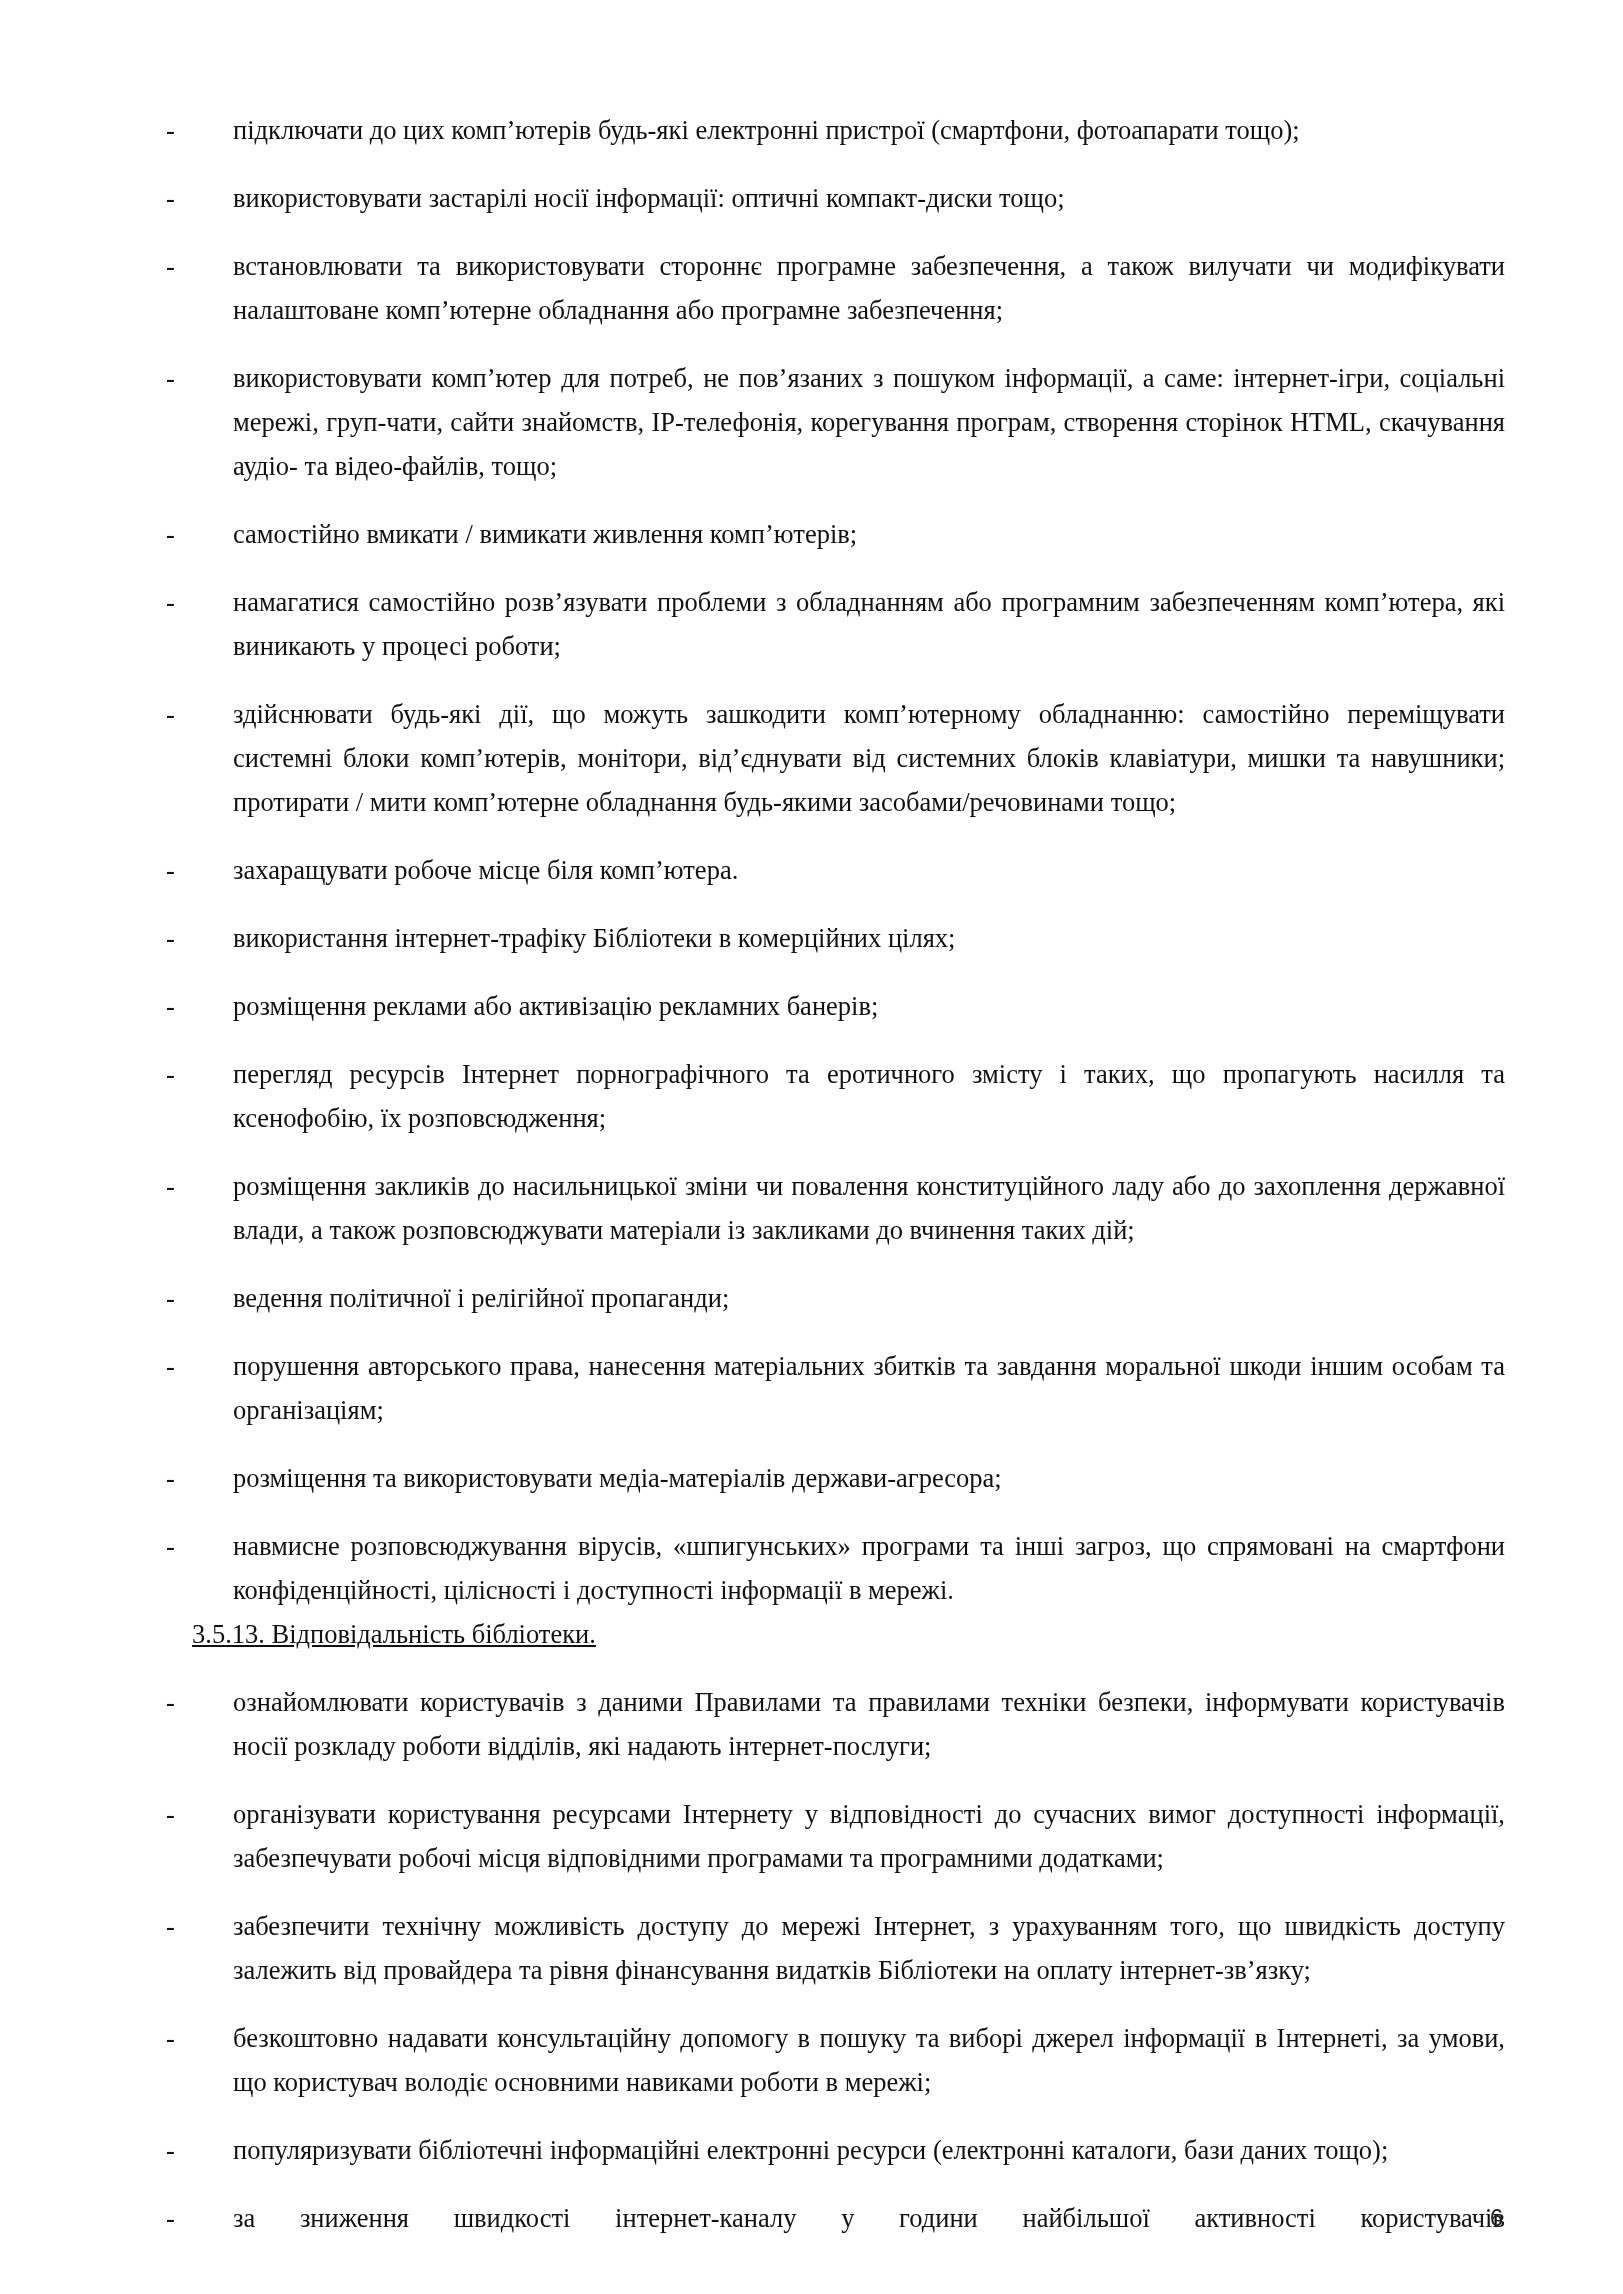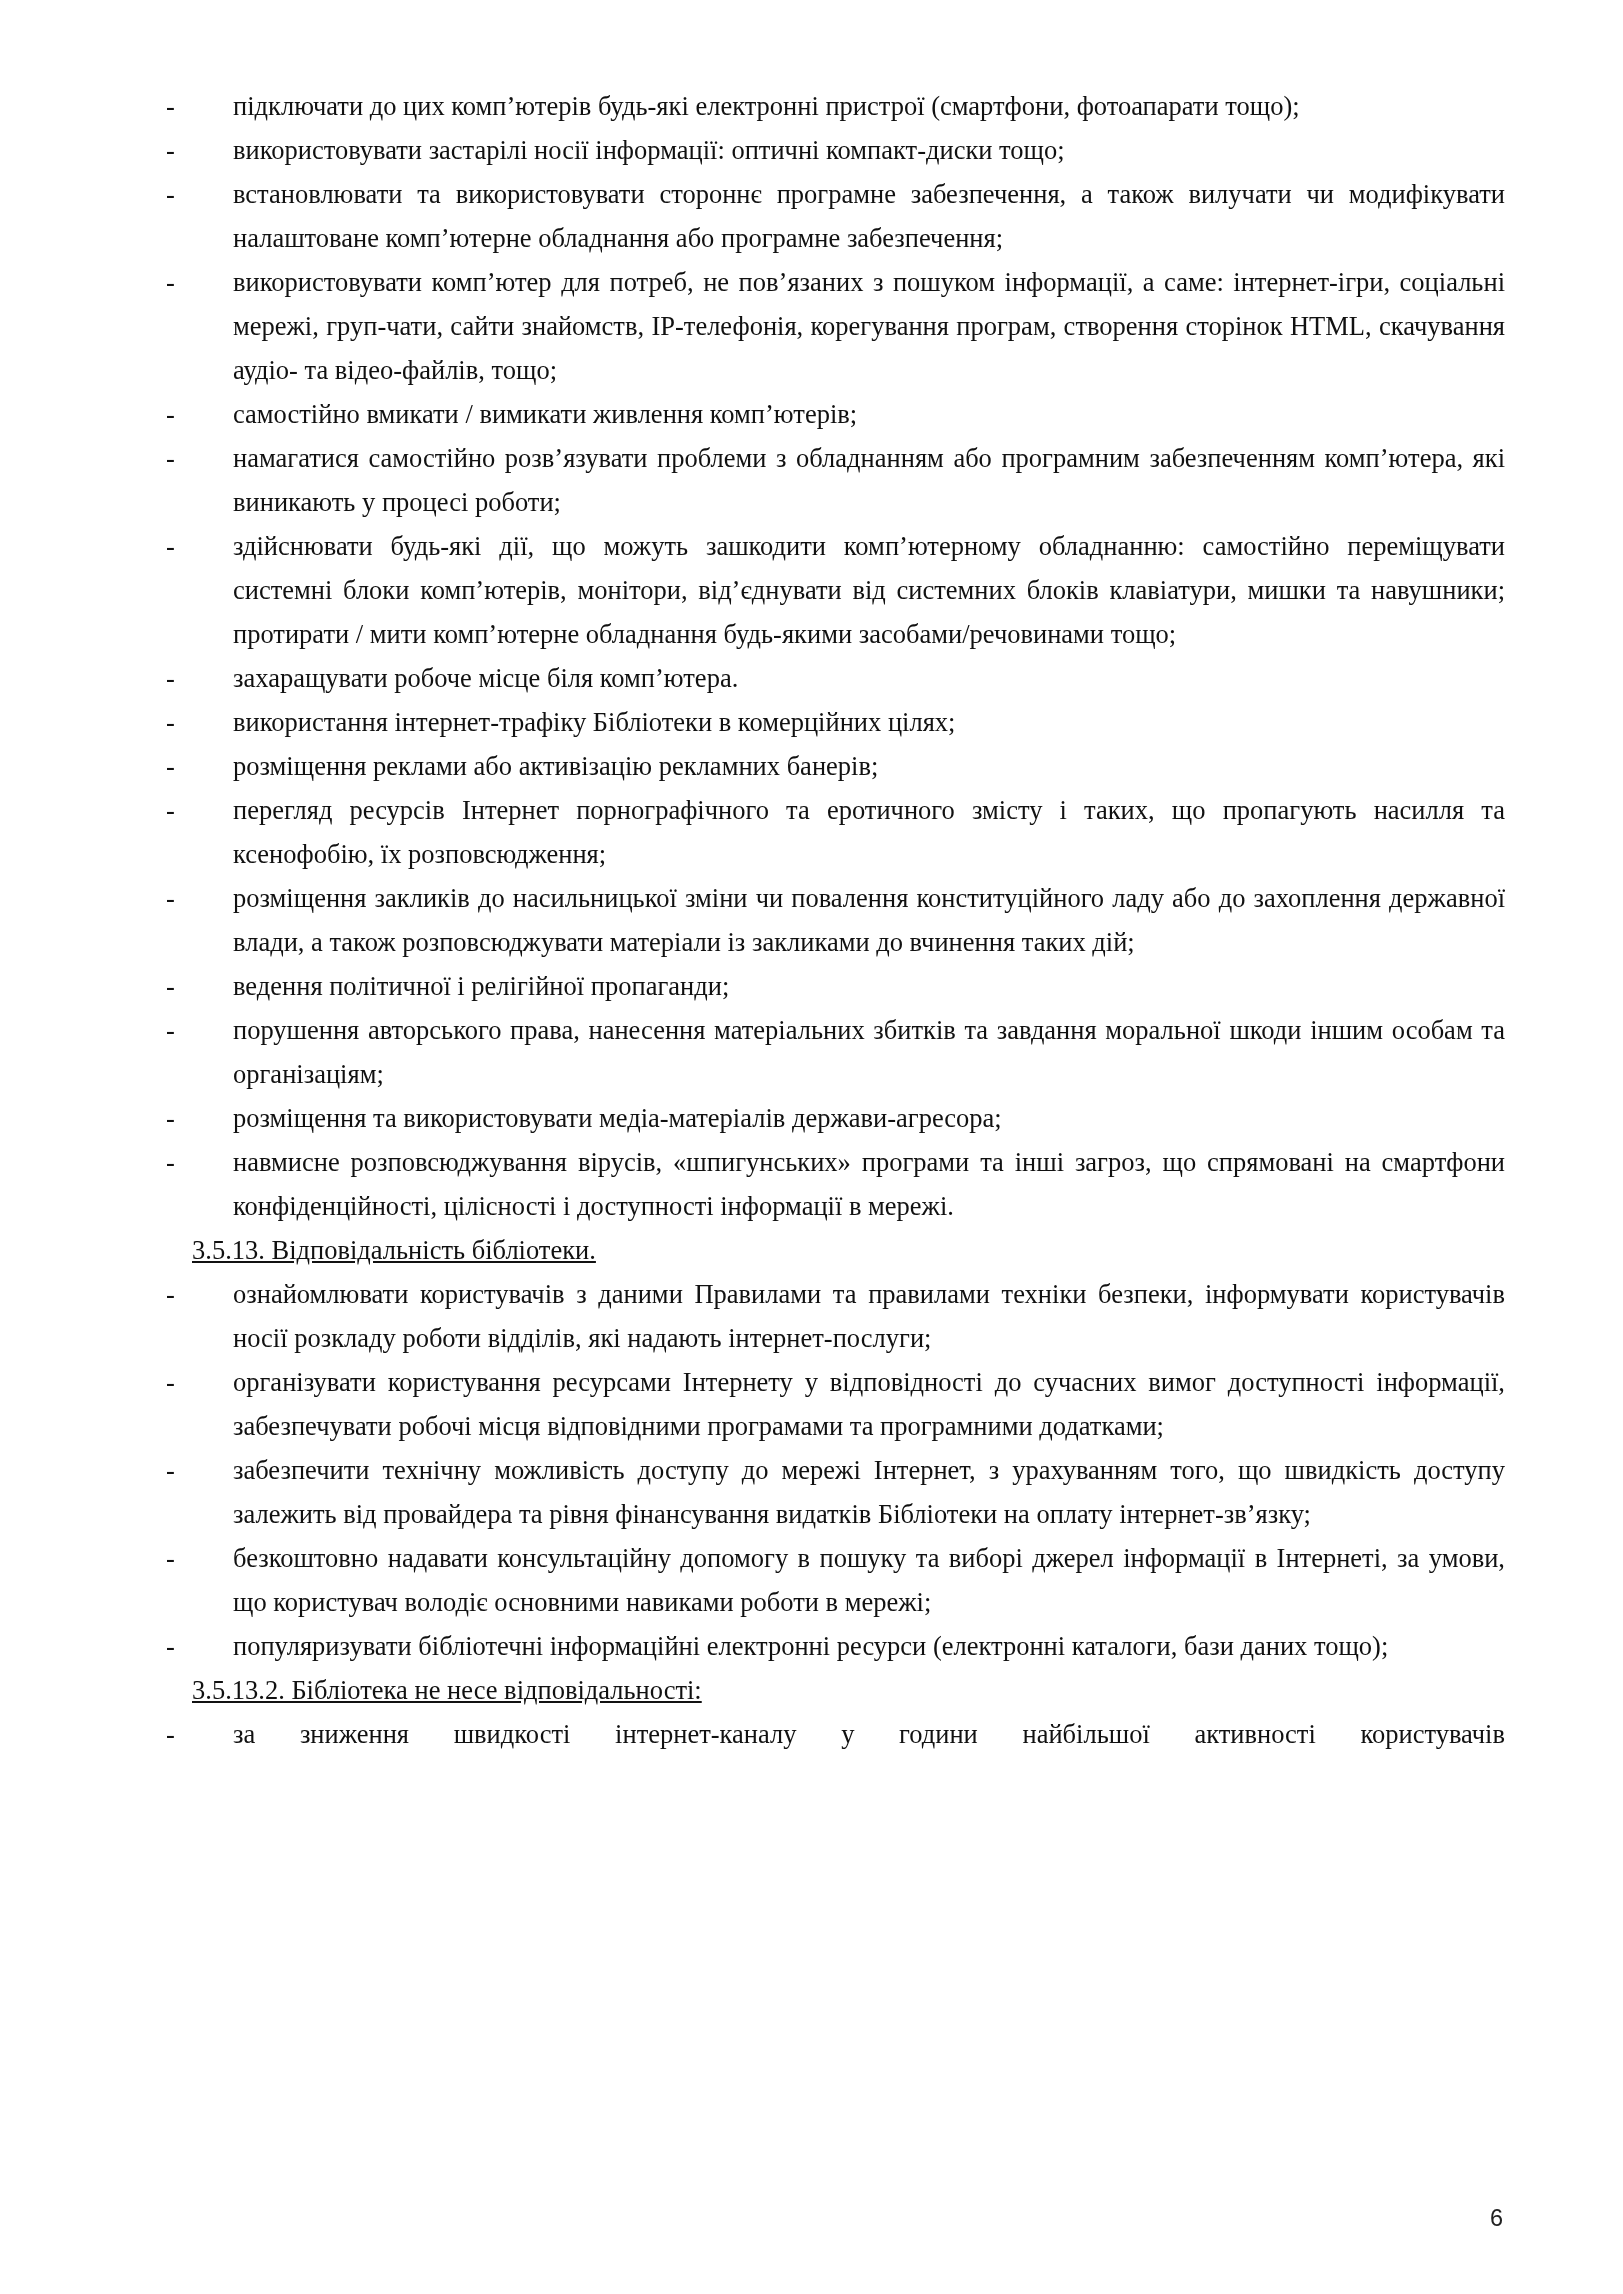--- a/index.html
+++ b/index.html
@@ -17,21 +17,21 @@
   .item {
     position: relative;
     padding-left: 69px;
     text-align: justify;
   }
   .item .dash {
     position: absolute;
     left: 2px;
     top: 0;
   }
-  .item .text { display: block; text-align: justify; }
+  .item .text { display: block; text-align: justify; margin-top: 24px; }
   .para {
     text-indent: 28px;
     text-align: justify;
   }
   .heading { padding-left: 28px; text-decoration: underline; }
   .item.justify-last .text { text-align-last: justify; }
   .page-number {
     position: absolute;
     left: 1490px;
     top: 2205px;
@@ -134,21 +134,20 @@
     <div class="item">
       <span class="dash">-</span>
       <span class="text">безкоштовно надавати консультаційну допомогу в пошуку та виборі джерел інформації в Інтернеті, за умови, що користувач володіє основними навиками роботи в мережі;</span>
     </div>
     <div class="item">
       <span class="dash">-</span>
       <span class="text">популяризувати бібліотечні інформаційні електронні ресурси (електронні каталоги, бази даних тощо);</span>
     </div>
   </div>
 
-  <div class="heading">3.5.13.2. Бібліотека не несе відповідальності:</div>
 
   <div>
     <div class="item justify-last">
       <span class="dash">-</span>
       <span class="text">за зниження швидкості інтернет-каналу у години найбільшої активності користувачів</span>
     </div>
   </div>
 
 </div>
 

